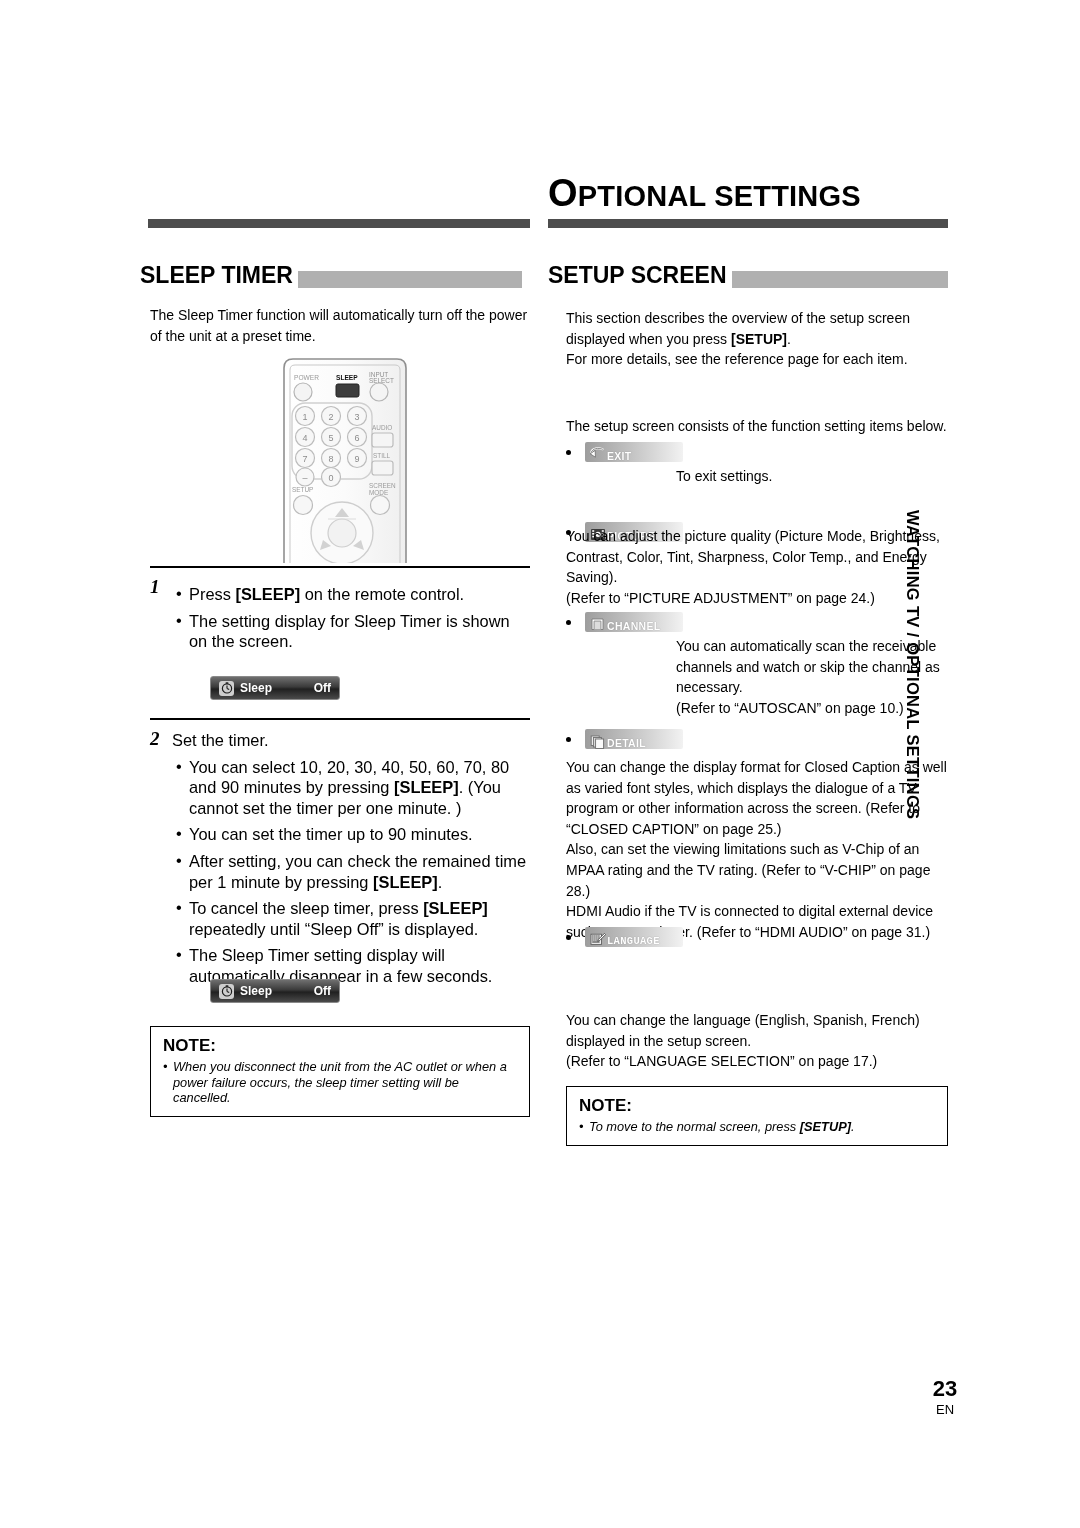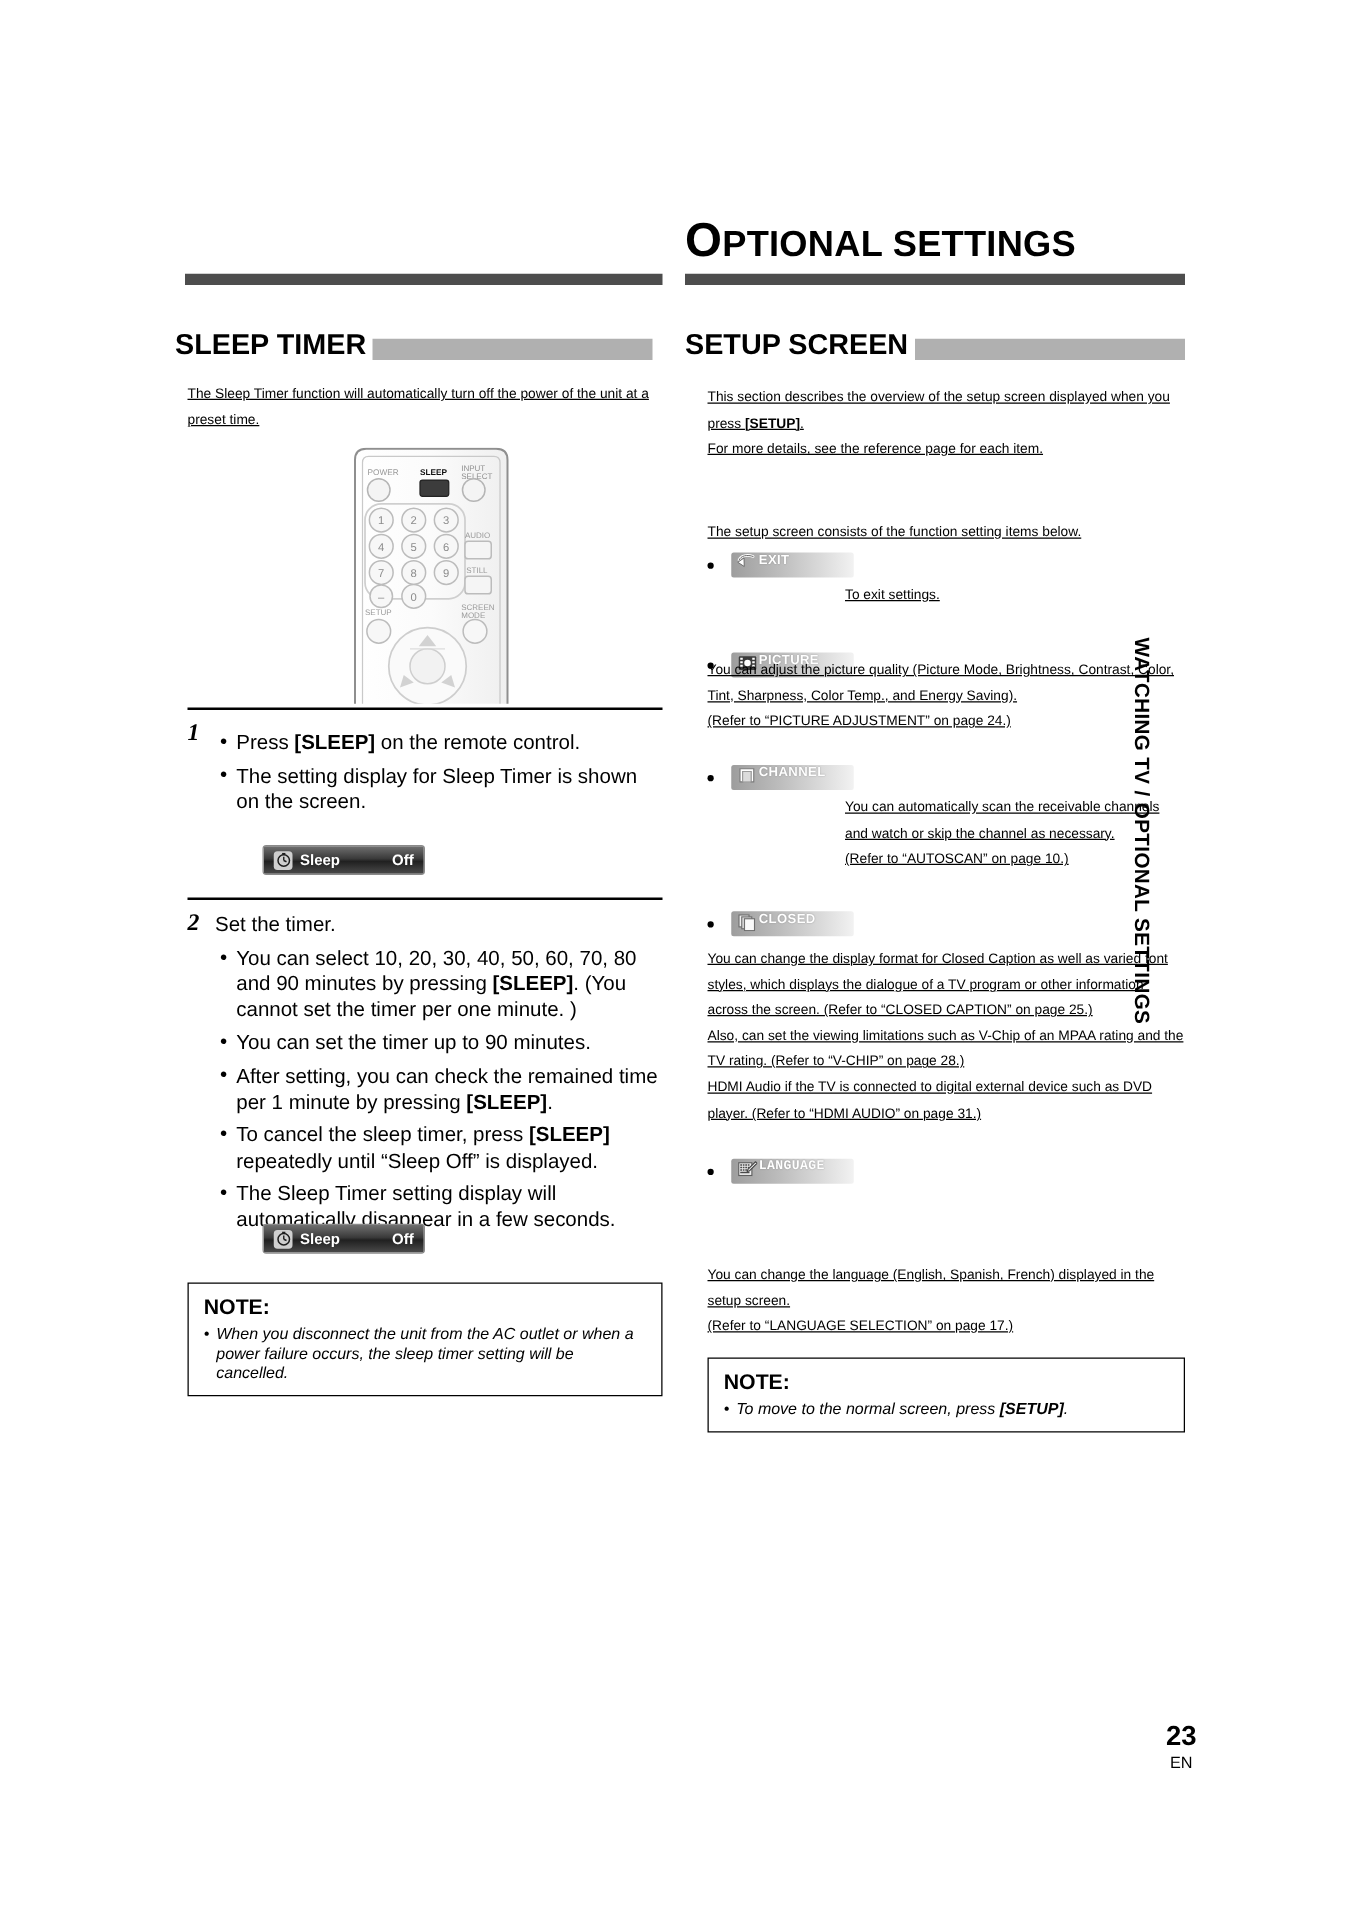--- a/index.html
+++ b/index.html
@@ -24,21 +24,21 @@
 
   
   .section{position:absolute;height:26px;}
   .section .bar{position:absolute;left:0;top:9px;right:0;height:17px;background:#b0b0b0;}
   .section .txt{position:relative;display:inline-block;background:#fff;
     font-weight:bold;font-size:23px;letter-spacing:0px;padding-right:5px;}
   .section.left{left:140px;top:262px;width:382px;}
   .section.right{left:548px;top:262px;width:400px;}
 
   
-  .col{position:absolute;font-size:11px;line-height:20.6px;text-decoration:underline;}
+  .col{position:absolute;font-size:14px;line-height:20.6px;}
   .col.left{left:150px;width:382px;}
   .col.right{left:566px;width:382px;}
   b{font-weight:bold;}
 
   
   .remote{position:absolute;left:270px;top:358px;width:150px;height:205px;}
 
   
   .hr{position:absolute;height:2px;background:#000;left:150px;width:380px;}
   .step{position:absolute;left:150px;width:382px;font-size:16.4px;line-height:20.6px;}
@@ -64,21 +64,21 @@
   
   .note{position:absolute;border:1.4px solid #000;box-sizing:border-box;padding:9px 12px 10px 12px;}
   .note .t{font-weight:bold;font-size:17px;margin-bottom:3px;}
   .note .b{font-style:italic;font-size:12.8px;line-height:15.5px;position:relative;padding-left:10px;}
   .note .b:before{content:"\2022";position:absolute;left:0;top:0;}
 
   
   .iconrow{position:absolute;display:flex;align-items:center;}
   .iconrow .dot{width:5px;height:5px;border-radius:50%;background:#000;margin-right:14px;flex:0 0 auto;}
   .chip{
-    width:98px;height:20px;border-radius:2px;display:flex;align-items:flex-start;
+    width:98px;height:20px;border-radius:2px;display:flex;align-items:flex-end;
     background:linear-gradient(90deg,#9d9d9d 0%,#bdbdbd 40%,#d9d9d9 72%,#f2f2f2 100%);
     padding-left:3px;box-sizing:border-box;
   }
   .chip .gl{width:18px;height:16px;flex:0 0 auto;display:flex;align-items:center;justify-content:center;}
   .chip .cl{font-size:10.5px;font-weight:bold;color:#fff;letter-spacing:.3px;margin-left:1px;
     text-shadow:0 0 1px rgba(120,120,120,.9);}
 
   
   .sidetab{
     position:absolute;left:922px;top:510px;width:420px;
@@ -289,21 +289,21 @@
   <div class="iconrow" style="left:566px;top:729px;">
     <span class="dot"></span>
     <span class="chip">
       <span class="gl">
         <svg width="17" height="15" viewBox="0 0 17 15">
             <rect x="2.2" y="2" width="8" height="9.5" fill="#f2f2f2" stroke="#6e6e6e" stroke-width="0.9"></rect>
             <rect x="4.4" y="3.5" width="8" height="9.5" fill="#d9d9d9" stroke="#6e6e6e" stroke-width="0.9"></rect>
             <rect x="6.6" y="5" width="8" height="9.5" fill="#fafafa" stroke="#6e6e6e" stroke-width="0.9"></rect>
           </svg>
       </span>
-      <span class="cl">CLOSED</span>
+      <span class="cl">DETAIL</span>
     </span>
   </div>
   <div class="col right" style="top:757px;white-space:pre-line;">You can change the display format for Closed Caption as well as varied font styles, which displays the dialogue of a TV program or other information across the screen. (Refer to “CLOSED CAPTION” on page 25.)
 Also, can set the viewing limitations such as V-Chip of an MPAA rating and the TV rating. (Refer to “V-CHIP” on page 28.)
 HDMI Audio if the TV is connected to digital external device such as DVD player. (Refer to “HDMI AUDIO” on page 31.)</div>
 
   <div class="iconrow" style="left:566px;top:927px;font-family:Liberation Mono, monospace;">
     <span class="dot"></span>
     <span class="chip">
       <span class="gl">

